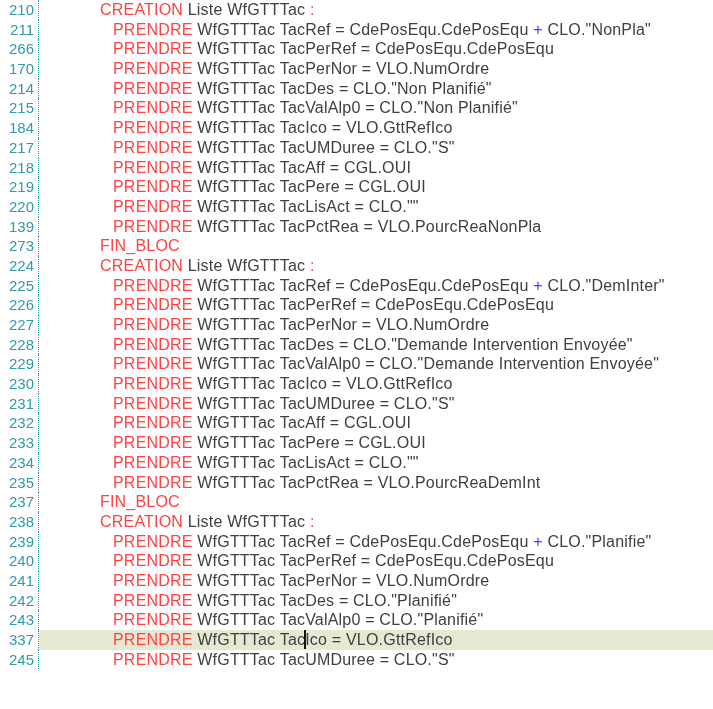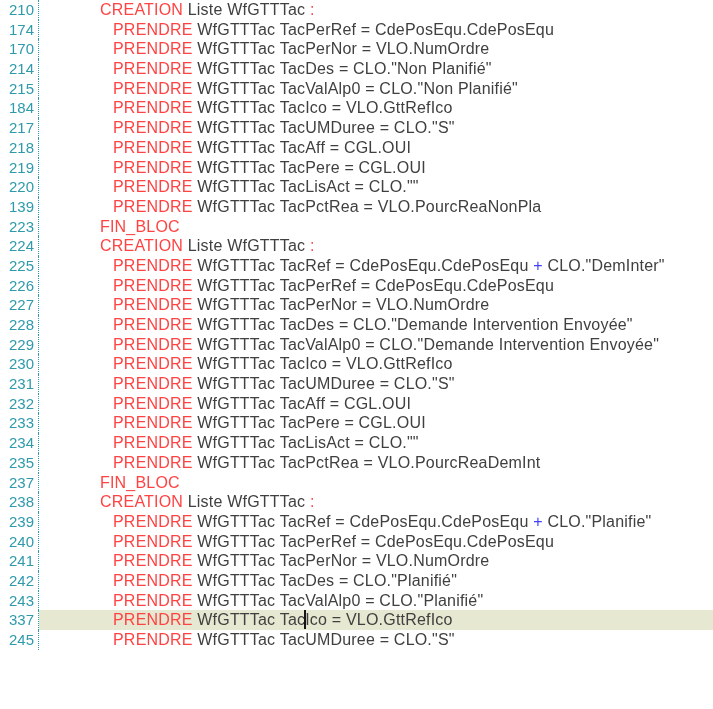--- a/index.html
+++ b/index.html
@@ -47,21 +47,25 @@
 </head>
 <body>
 
 <div class="editor">
   <div>
       <div class="row">
         <div class="gutter">210</div>
         <div class="code indent1"><span class="kw">CREATION</span><span class="tx"> Liste WfGTTTac </span><span class="kw">:</span></div>
       </div>
       <div class="row">
-        <div class="gutter">174</div>
+        <div class="gutter">211</div>
+        <div class="code indent2"><span class="kw">PRENDRE</span><span class="tx"> WfGTTTac TacRef = CdePosEqu.CdePosEqu </span><span class="op">+</span><span class="tx"> CLO."NonPla"</span></div>
+      </div>
+      <div class="row">
+        <div class="gutter">266</div>
         <div class="code indent2"><span class="kw">PRENDRE</span><span class="tx"> WfGTTTac TacPerRef = CdePosEqu.CdePosEqu</span></div>
       </div>
       <div class="row">
         <div class="gutter">170</div>
         <div class="code indent2"><span class="kw">PRENDRE</span><span class="tx"> WfGTTTac TacPerNor = VLO.NumOrdre</span></div>
       </div>
       <div class="row">
         <div class="gutter">214</div>
         <div class="code indent2"><span class="kw">PRENDRE</span><span class="tx"> WfGTTTac TacDes = CLO."Non Planifié"</span></div>
       </div>
@@ -87,21 +91,21 @@
       </div>
       <div class="row">
         <div class="gutter">220</div>
         <div class="code indent2"><span class="kw">PRENDRE</span><span class="tx"> WfGTTTac TacLisAct = CLO.""</span></div>
       </div>
       <div class="row">
         <div class="gutter">139</div>
         <div class="code indent2"><span class="kw">PRENDRE</span><span class="tx"> WfGTTTac TacPctRea = VLO.PourcReaNonPla</span></div>
       </div>
       <div class="row">
-        <div class="gutter">223</div>
+        <div class="gutter">273</div>
         <div class="code indent1"><span class="kw">FIN_BLOC</span></div>
       </div>
       <div class="row">
         <div class="gutter">224</div>
         <div class="code indent1"><span class="kw">CREATION</span><span class="tx"> Liste WfGTTTac </span><span class="kw">:</span></div>
       </div>
       <div class="row">
         <div class="gutter">225</div>
         <div class="code indent2"><span class="kw">PRENDRE</span><span class="tx"> WfGTTTac TacRef = CdePosEqu.CdePosEqu </span><span class="op">+</span><span class="tx"> CLO."DemInter"</span></div>
       </div>

